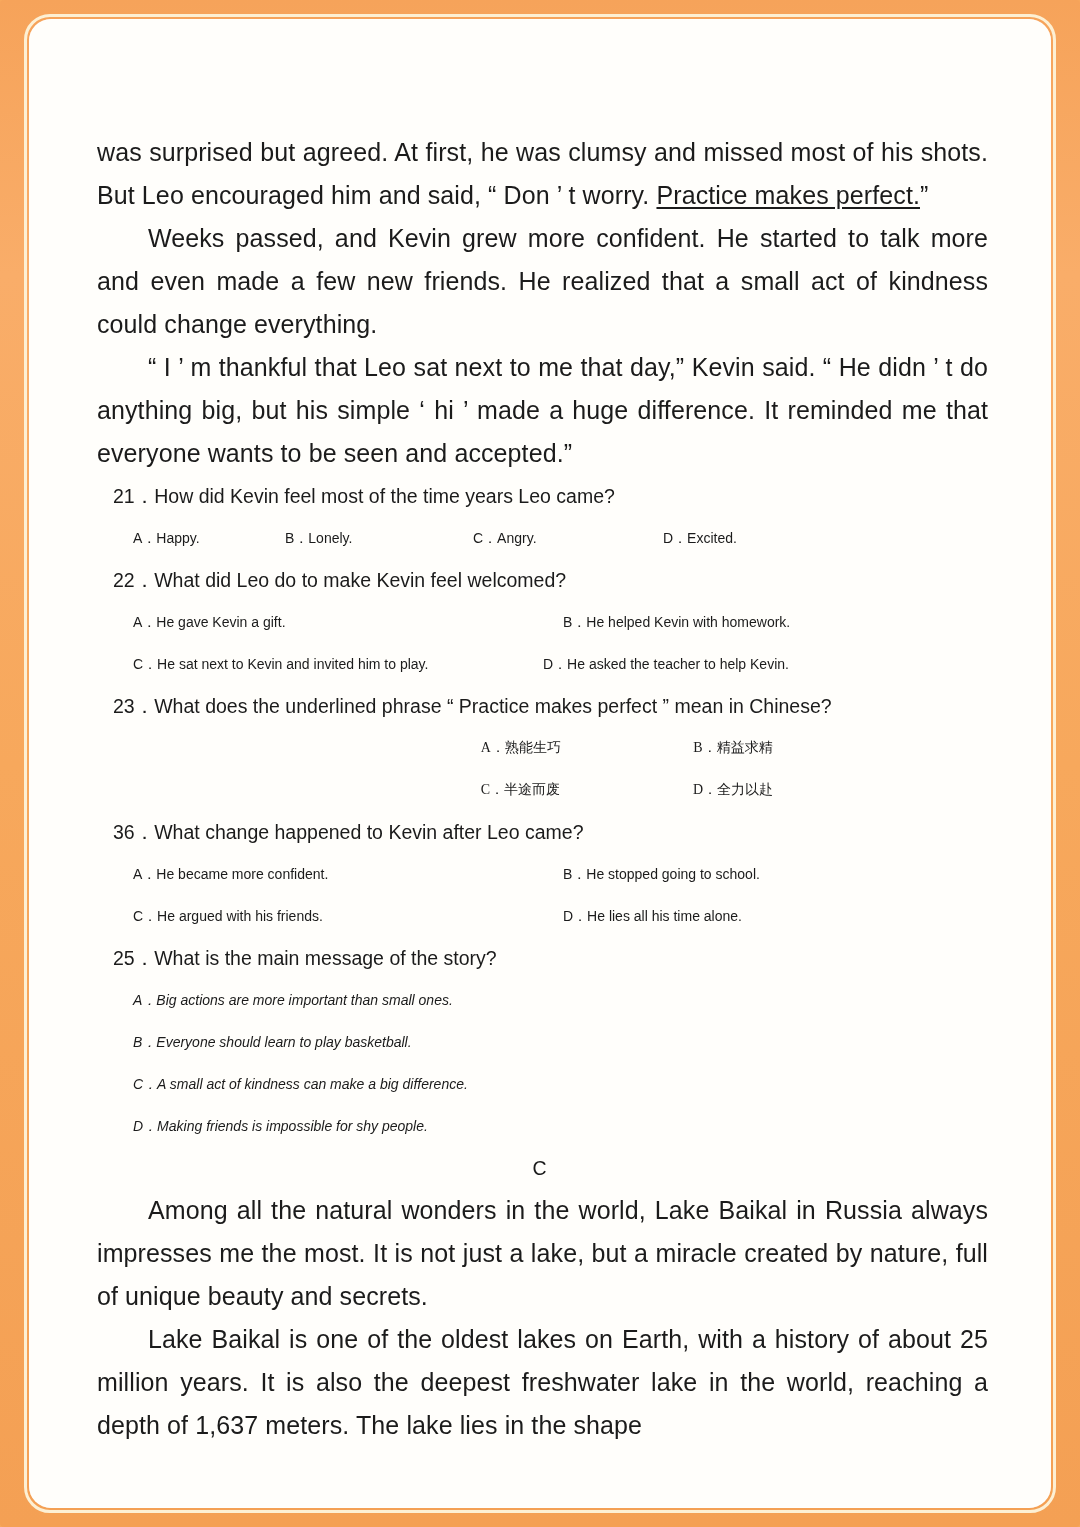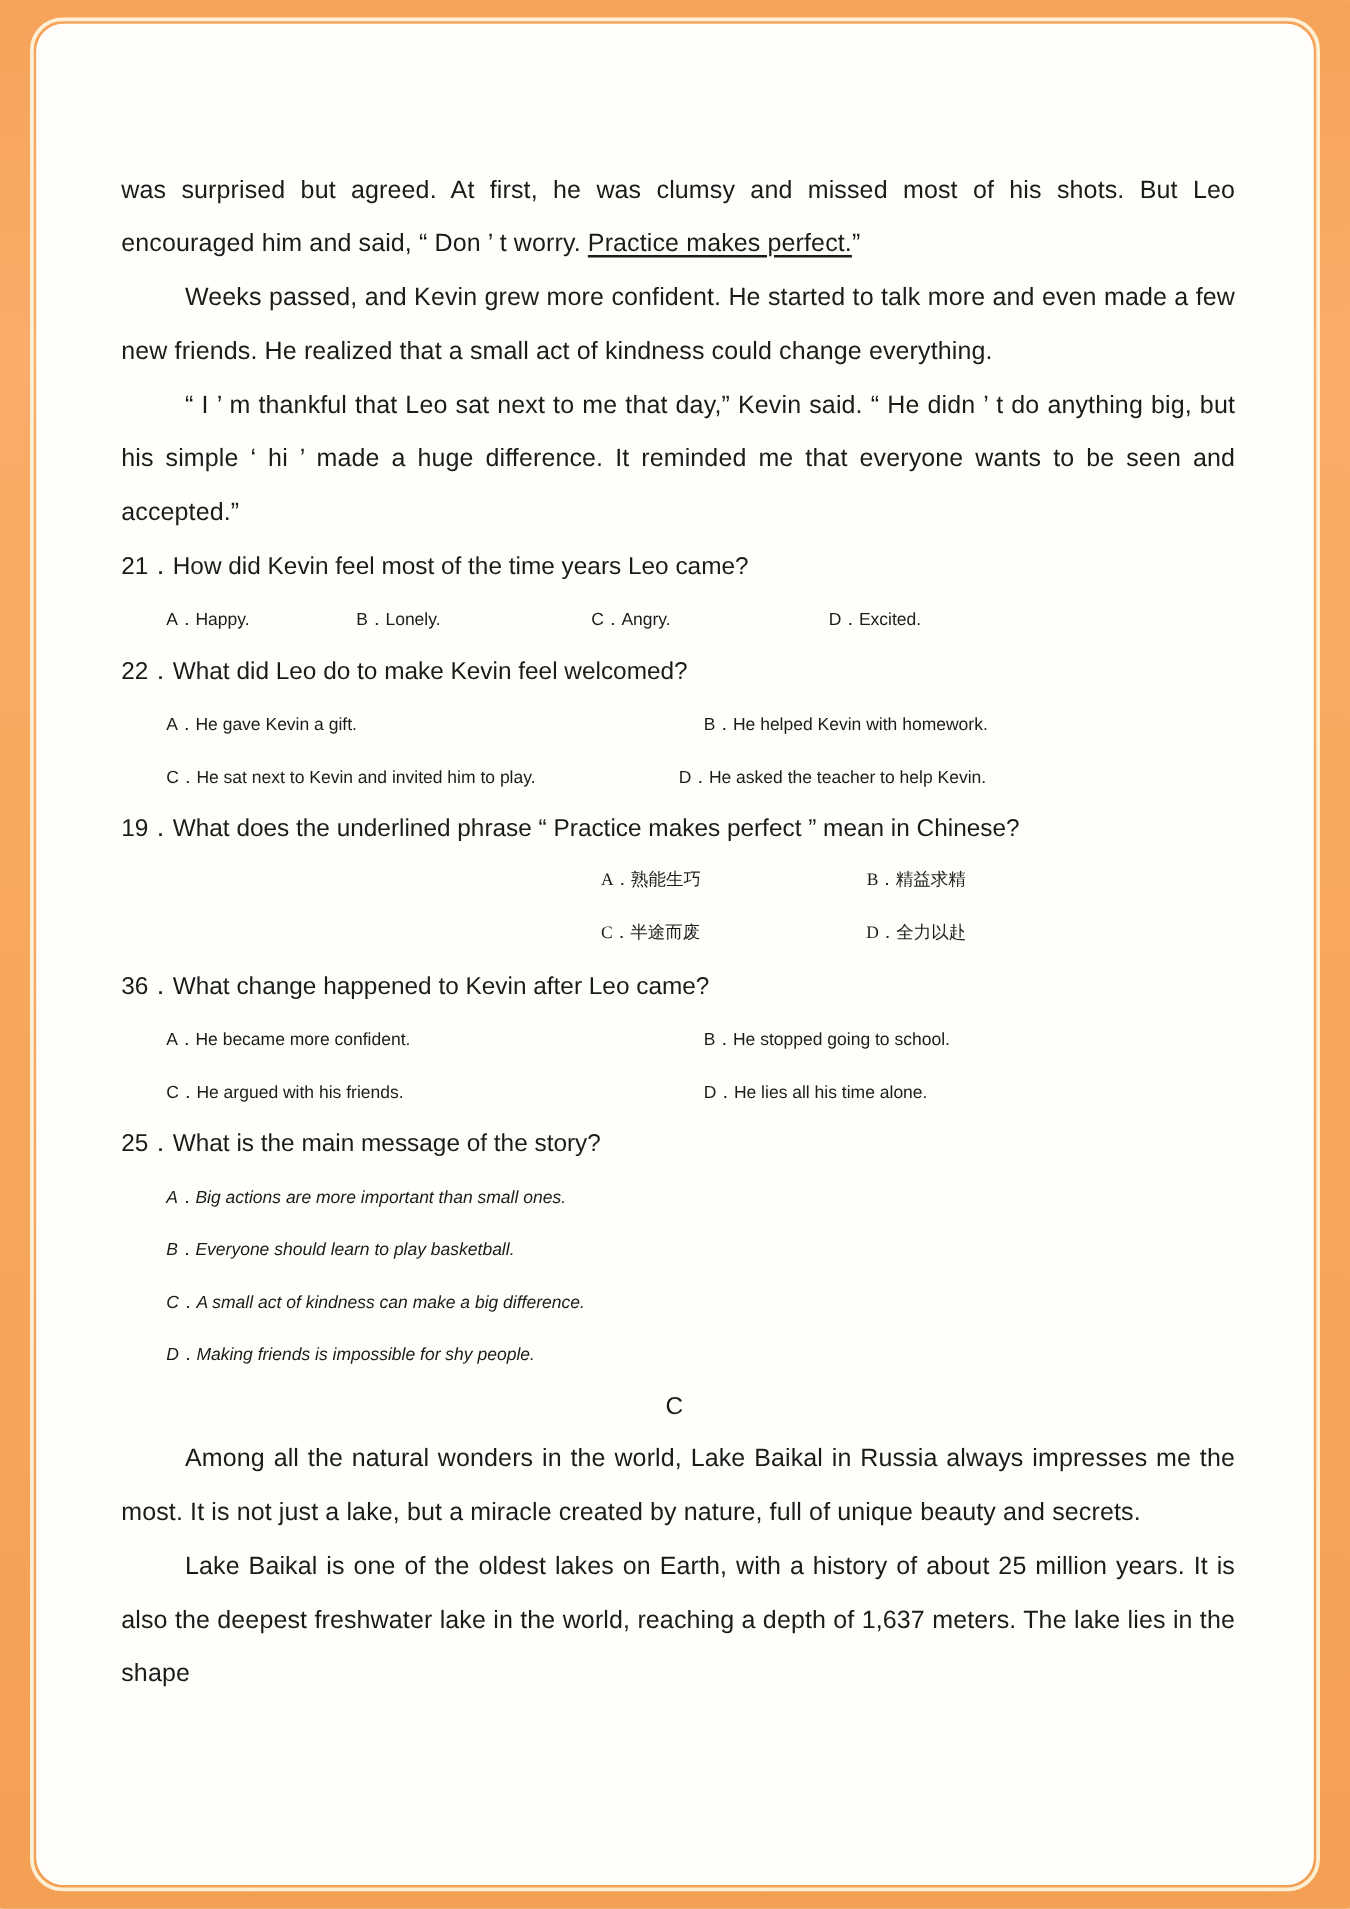--- a/index.html
+++ b/index.html
@@ -52,21 +52,21 @@
 
   #content {
     position: absolute;
     left: 68px;
     right: 63px;
     top: 112px;
     color: #1b1b1b;
   }
 
   .para {
-    font-size: 20px;
+    font-size: 25px;
     line-height: 43px;
     text-align: justify;
     text-justify: inter-word;
     margin: 0;
     letter-spacing: 0.1px;
   }
   .para.indent {
     text-indent: 51px;
   }
 
@@ -77,20 +77,21 @@
 
   .q {
     font-size: 19.5px;
     line-height: 42px;
     margin: 0;
     white-space: nowrap;
   }
   .q .num {
     display: inline-block;
     min-width: 40px;
+    margin-left: 16px;
   }
 
   .opts {
     font-size: 14px;
     line-height: 42px;
     margin: 0;
     padding-left: 36px;
     position: relative;
     white-space: nowrap;
   }
@@ -138,21 +139,21 @@
       <p class="para indent">“ I ’ m thankful that Leo sat next to me that day,” Kevin said. “ He didn ’ t do anything big, but his simple ‘ hi ’ made a huge difference. It reminded me that everyone wants to be seen and accepted.”</p>
 
 
       <p class="q"><span class="num">21．</span><span>How did Kevin feel most of the time years Leo came?</span></p>
       <p class="opts row4"><span class="opt">A．Happy.</span><span class="opt">B．Lonely.</span><span class="opt">C．Angry.</span><span class="opt">D．Excited.</span></p>
 
       <p class="q"><span class="num">22．</span><span>What did Leo do to make Kevin feel welcomed?</span></p>
       <p class="opts row2"><span class="opt">A．He gave Kevin a gift.</span><span class="opt">B．He helped Kevin with homework.</span></p>
       <p class="opts row2"><span class="opt wide1">C．He sat next to Kevin and invited him to play.</span><span class="opt">D．He asked the teacher to help Kevin.</span></p>
 
-      <p class="q"><span class="num">19．</span><span>What does the underlined phrase “ Practice makes perfect ” mean in Chinese?</span></p>
+      <p class="q"><span class="num">23．</span><span>What does the underlined phrase “ Practice makes perfect ” mean in Chinese?</span></p>
       <p class="opts row2cn cn"><span class="opt">A．熟能生巧</span><span class="opt">B．精益求精</span></p>
       <p class="opts row2cn cn"><span class="opt">C．半途而废</span><span class="opt">D．全力以赴</span></p>
 
       <p class="q"><span class="num">36．</span><span>What change happened to Kevin after Leo came?</span></p>
       <p class="opts row2"><span class="opt">A．He became more confident.</span><span class="opt">B．He stopped going to school.</span></p>
       <p class="opts row2"><span class="opt">C．He argued with his friends.</span><span class="opt">D．He lies all his time alone.</span></p>
 
       <p class="q"><span class="num">25．</span><span>What is the main message of the story?</span></p>
       <div class="opts stack">
           <span class="opt">A．Big actions are more important than small ones.</span>

